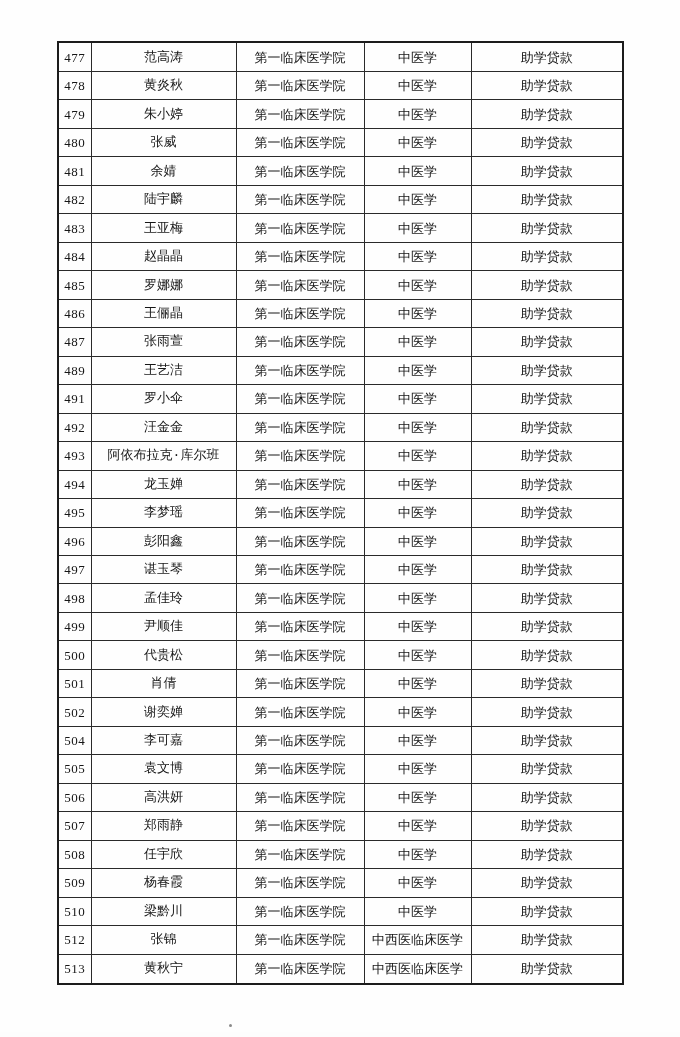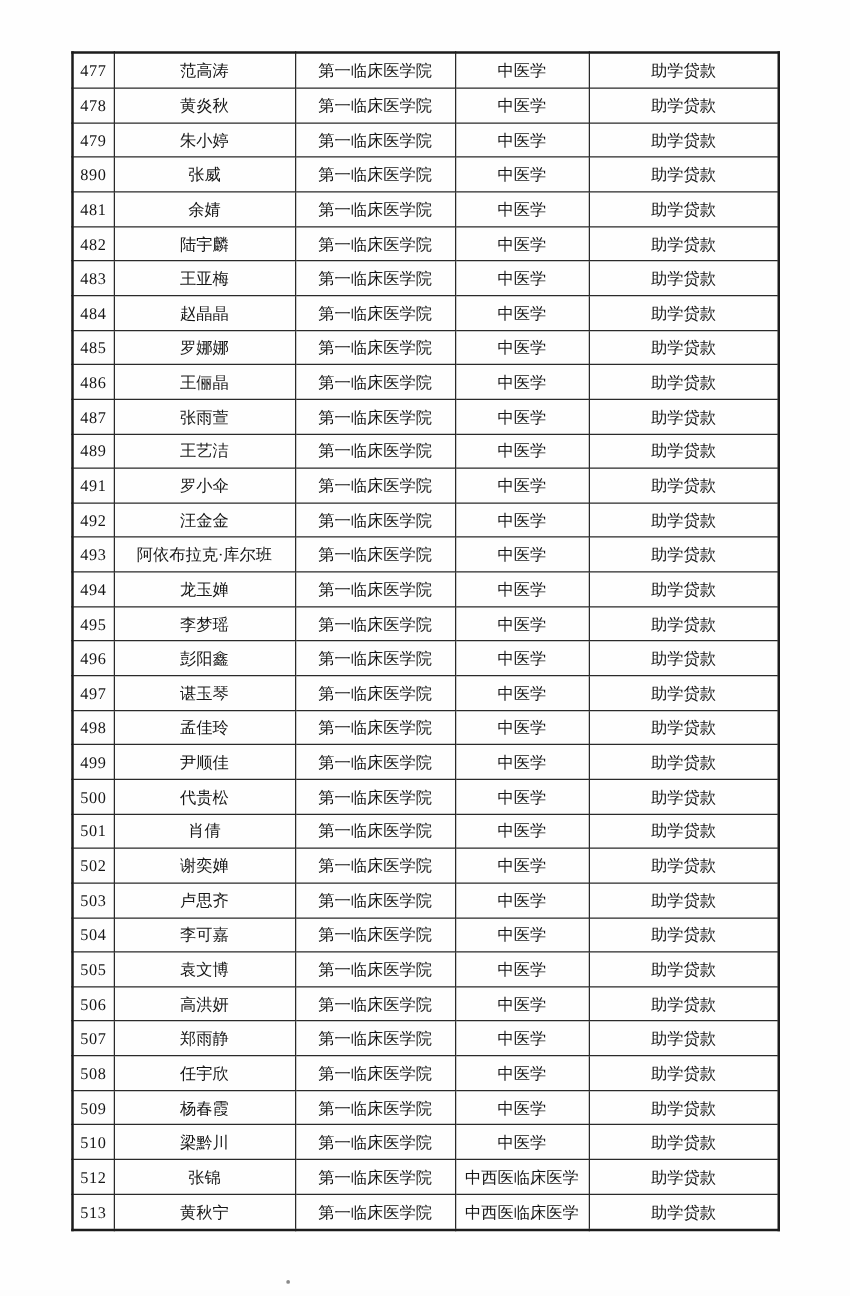--- a/index.html
+++ b/index.html
@@ -34,21 +34,21 @@
     vertical-align: middle;
     padding: 0;
     color: #161616;
     font-size: 13px;
     line-height: 1;
     white-space: nowrap;
     overflow: hidden;
     font-weight: 500;
   }
   td.col-0 { font-size: 12.5px; letter-spacing: 0.5px; }
-  td.col-1 { font-size: 13px; }
+  td.col-1 { font-size: 13px; font-family: Liberation Mono, monospace; }
   td.col-2, td.col-3, td.col-4 { font-size: 13px; }
   .scan-dot {
     position: absolute;
     left: 229px;
     top: 1024px;
     width: 3px;
     height: 3px;
     background: #8a8a8a;
     border-radius: 50%;
   }
@@ -81,21 +81,21 @@
           <td class="col-4">助学贷款</td>
         </tr>
         <tr>
           <td class="col-0">479</td>
           <td class="col-1">朱小婷</td>
           <td class="col-2">第一临床医学院</td>
           <td class="col-3">中医学</td>
           <td class="col-4">助学贷款</td>
         </tr>
         <tr>
-          <td class="col-0">890</td>
+          <td class="col-0">480</td>
           <td class="col-1">张威</td>
           <td class="col-2">第一临床医学院</td>
           <td class="col-3">中医学</td>
           <td class="col-4">助学贷款</td>
         </tr>
         <tr>
           <td class="col-0">481</td>
           <td class="col-1">余婧</td>
           <td class="col-2">第一临床医学院</td>
           <td class="col-3">中医学</td>
@@ -223,27 +223,20 @@
         <tr>
           <td class="col-0">501</td>
           <td class="col-1">肖倩</td>
           <td class="col-2">第一临床医学院</td>
           <td class="col-3">中医学</td>
           <td class="col-4">助学贷款</td>
         </tr>
         <tr>
           <td class="col-0">502</td>
           <td class="col-1">谢奕婵</td>
-          <td class="col-2">第一临床医学院</td>
-          <td class="col-3">中医学</td>
-          <td class="col-4">助学贷款</td>
-        </tr>
-        <tr>
-          <td class="col-0">503</td>
-          <td class="col-1">卢思齐</td>
           <td class="col-2">第一临床医学院</td>
           <td class="col-3">中医学</td>
           <td class="col-4">助学贷款</td>
         </tr>
         <tr>
           <td class="col-0">504</td>
           <td class="col-1">李可嘉</td>
           <td class="col-2">第一临床医学院</td>
           <td class="col-3">中医学</td>
           <td class="col-4">助学贷款</td>

